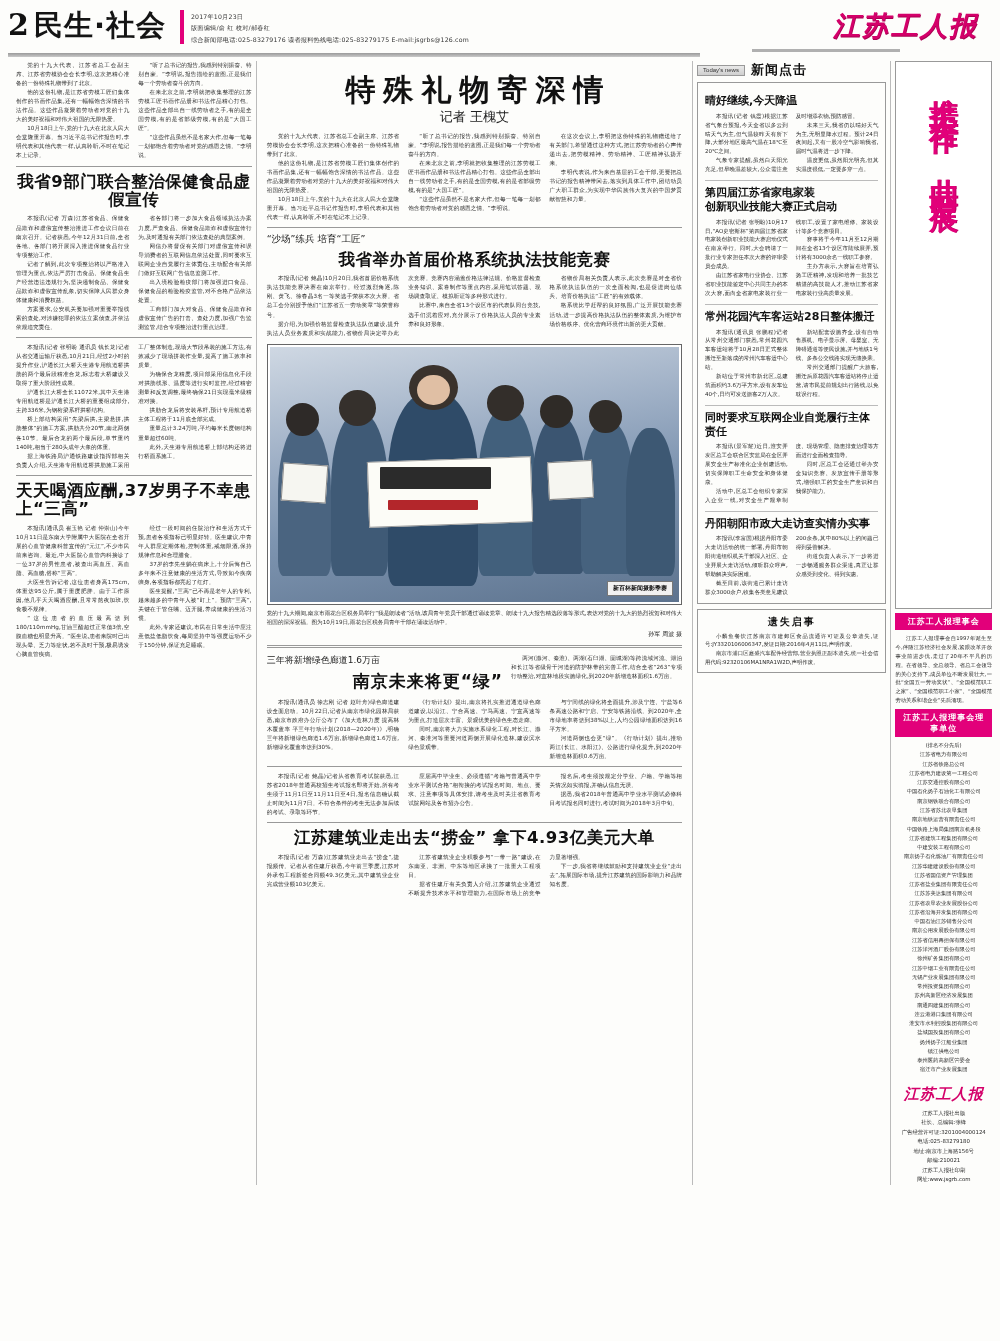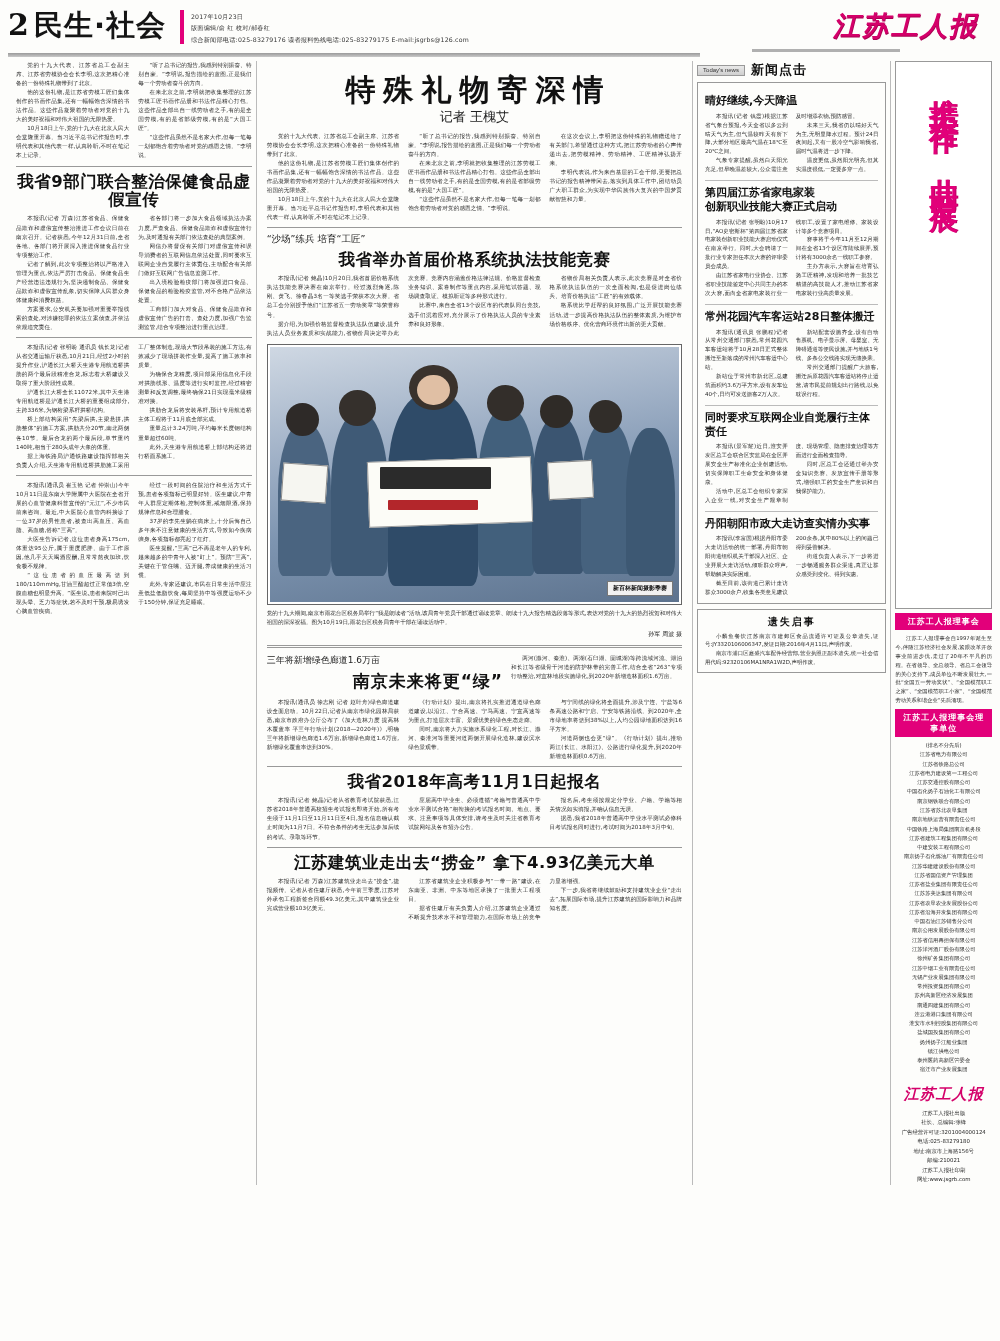--- a/index.html
+++ b/index.html
@@ -196,20 +196,21 @@
         <p>桥上部结构采用“先梁后拱,主梁悬拼,拱肋整体”的施工方案,拱肋共分20节,南北两侧各10节。最后合龙的两个最后段,单节重约140吨,相当于280头成年大象的体重。</p>
         <p>据上海铁路局沪通铁路建设指挥部相关负责人介绍,天生港专用航道桥拱肋施工采用工厂整体制造,现场大节段吊装的施工方法,有效减少了现场拼装作业量,提高了施工效率和质量。</p>
         <p>为确保合龙精度,项目部采用信息化手段对拱肋线形、温度等进行实时监控,经过精密测量和反复调整,最终确保21日实现毫米级精准对接。</p>
         <p>拱肋合龙后将安装吊杆,预计专用航道桥主体工程将于11月底全部完成。</p>
         <p>重量总计3.24万吨,平均每米长度钢结构重量超过60吨。</p>
         <p>此外,天生港专用航道桥上部结构还将进行桥面系施工。</p>
       </div>
 
       <div class="hsep"></div>
 
+      <h2 class="hl hl-left">天天喝酒应酬,37岁男子不幸患上“三高”</h2>
       <div class="body-text c2">
         <p>本报讯(通讯员 崔玉艳 记者 仲崇山)今年10月11日是东南大学附属中大医院在全省开展的心血管健康科普宣传的“元江”,不少市民前来咨询。最近,中大医院心血管内科接诊了一位37岁的男性患者,被查出高血压、高血脂、高血糖,俗称“三高”。</p>
         <p>大医生告诉记者,这位患者身高175cm,体重达95公斤,属于重度肥胖。由于工作原因,他几乎天天喝酒应酬,且常常熬夜加班,饮食极不规律。</p>
         <p>“这位患者的血压最高达到180/110mmHg,甘油三酯超过正常值3倍,空腹血糖也明显升高。”医生说,患者来院时已出现头晕、乏力等症状,若不及时干预,极易诱发心脑血管疾病。</p>
         <p>经过一段时间的住院治疗和生活方式干预,患者各项指标已明显好转。医生建议,中青年人群应定期体检,控制体重,戒烟限酒,保持规律作息和合理膳食。</p>
         <p>37岁的李先生躺在病床上,十分后悔自己多年来不注意健康的生活方式,导致如今疾病缠身,各项指标都亮起了红灯。</p>
         <p>医生提醒,“三高”已不再是老年人的专利,越来越多的中青年人被“盯上”。预防“三高”,关键在于管住嘴、迈开腿,养成健康的生活习惯。</p>
         <p>此外,专家还建议,市民在日常生活中应注意低盐低脂饮食,每周坚持中等强度运动不少于150分钟,保证充足睡眠。</p>
       </div>
     </div>
@@ -289,21 +290,20 @@
       <div class="body-text c3">
         <p>本报讯(通讯员 徐志刚 记者 赵叶舟)绿色廊道建设全面启动。10月22日,记者从南京市绿化园林局获悉,南京市政府办公厅公布了《加大造林力度 提高林木覆盖率 平三年行动计划(2018—2020年)》,明确三年将新增绿色廊道1.6万亩,新增绿色廊道1.6万亩,新增绿化覆盖率达到30%。</p>
         <p>《行动计划》提出,南京将扎实推进通道绿色廊道建设,以沿江、宁合高速、宁马高速、宁宣高速等为重点,打造层次丰富、景观优美的绿色生态走廊。</p>
         <p>同时,南京将大力实施水系绿化工程,对长江、滁河、秦淮河等重要河道两侧开展绿化造林,建设滨水绿色景观带。</p>
         <p>与宁同线的绿化将全面提升,涉及宁连、宁盐等6条高速公路和宁启、宁安等铁路沿线。到2020年,全市绿地率将达到38%以上,人均公园绿地面积达到16平方米。</p>
         <p>河道两侧也会更“绿”。《行动计划》提出,推动两江(长江、水阳江)、公路进行绿化提升,到2020年新增造林面积0.6万亩。</p>
       </div>
 
       <div class="hsep"></div>
 
-      <h2 class="hl">我省2018年高考11月1日起报名</h2>
       <div class="body-text c3">
         <p>本报讯(记者 鲍晶)记者从省教育考试院获悉,江苏省2018年普通高校招生考试报名即将开始,所有考生须于11月1日至11月11日至4日,报名信息确认截止时间为11月7日。不符合条件的考生无法参加后续的考试、录取等环节。</p>
         <p>应届高中毕业生、必须遵循“考籍与普通高中学业水平测试合格”相衔接的考试报名时间、地点、要求、注意事项等具体安排,请考生及时关注省教育考试院网站及各市招办公告。</p>
         <p>报名后,考生须按规定分学业、户籍、学籍等相关情况如实填报,并确认信息无误。</p>
         <p>据悉,我省2018年普通高中学业水平测试必修科目考试报名同时进行,考试时间为2018年3月中旬。</p>
       </div>
 
       <div class="hsep"></div>
 
       <h2 class="hl">江苏建筑业走出去“捞金”  拿下4.93亿美元大单</h2>

